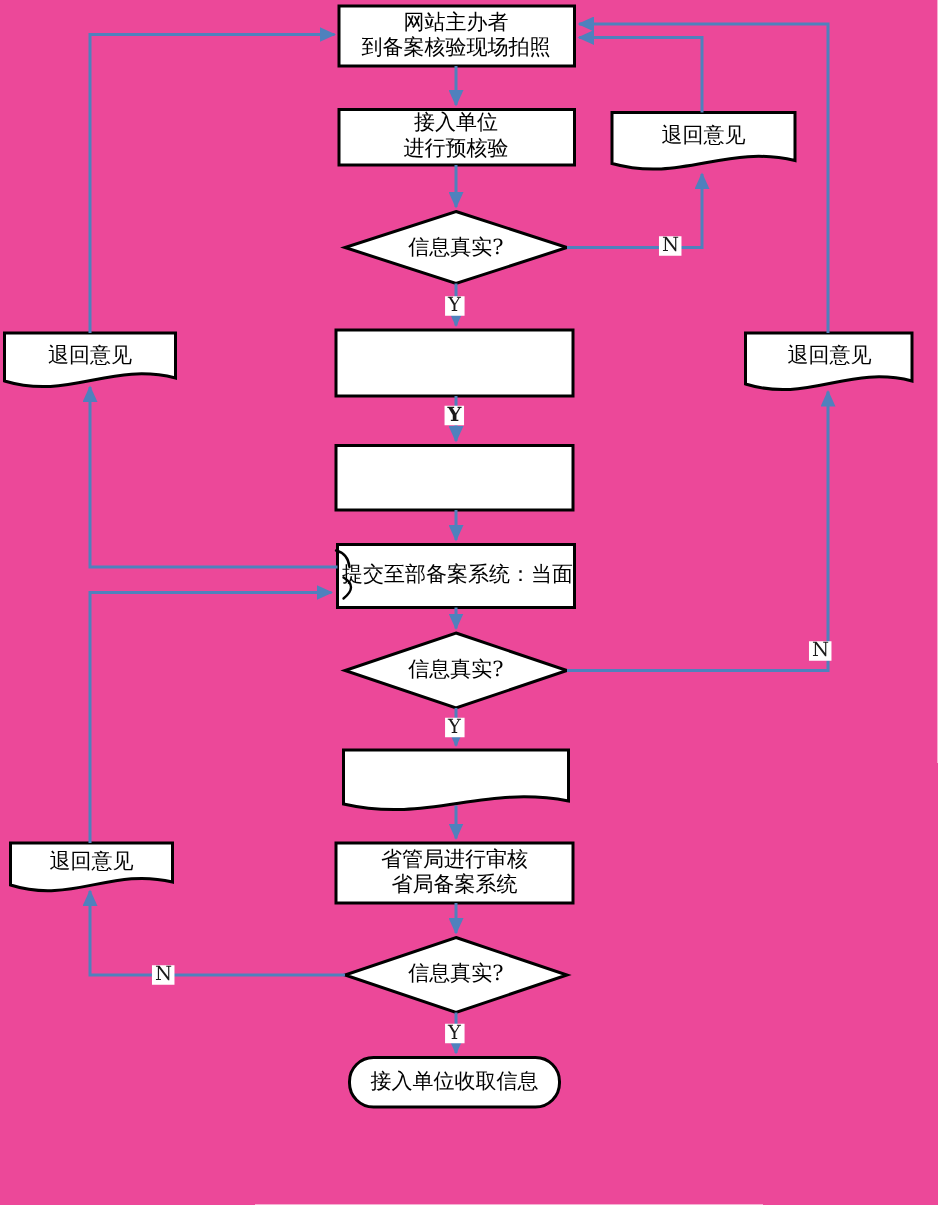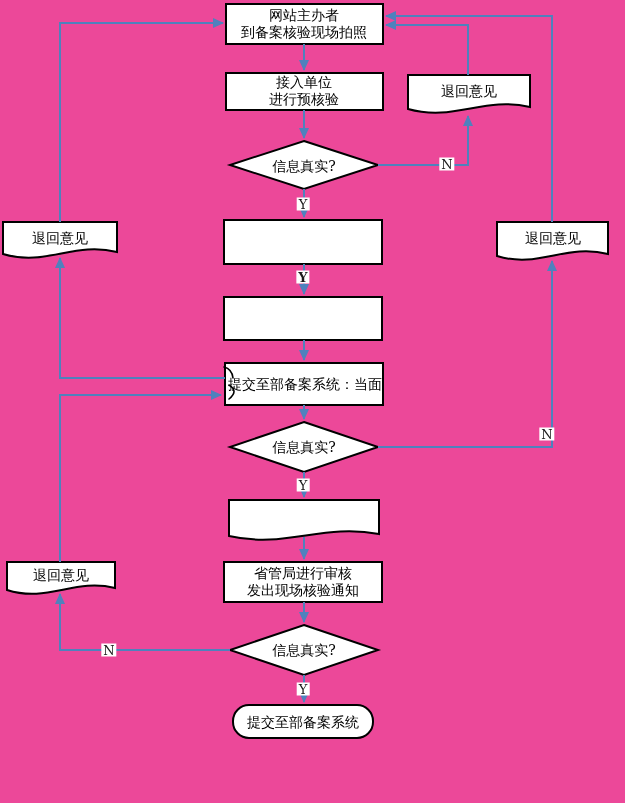--- a/index.html
+++ b/index.html
@@ -110,26 +110,26 @@
 
   <div class="lbl" style="left:305px;top:384px">
     <div>提交至部备案系统：当面</div>
   </div>
 
   <div class="lbl" style="left:304px;top:447px">信息真实?</div>
 
 
   <div class="lbl" style="left:303px;top:582px">
     <div>省管局进行审核</div>
-    <div>发出现场核验通知</div>
+    <div>省局备案系统</div>
   </div>
 
   <div class="lbl" style="left:304px;top:650px">信息真实?</div>
 
-  <div class="lbl" style="left:303px;top:722px">提交至部备案系统</div>
+  <div class="lbl" style="left:303px;top:722px">接入单位收取信息</div>
 
   <div class="lbl" style="left:60px;top:238px">退回意见</div>
 
   <div class="lbl" style="left:61px;top:575px">退回意见</div>
 
   <div class="lbl" style="left:469px;top:91px">退回意见</div>
 
   <div class="lbl" style="left:553px;top:238px">退回意见</div>
 
   <div class="edge-lbl" style="left:303px;top:204px">Y</div>

